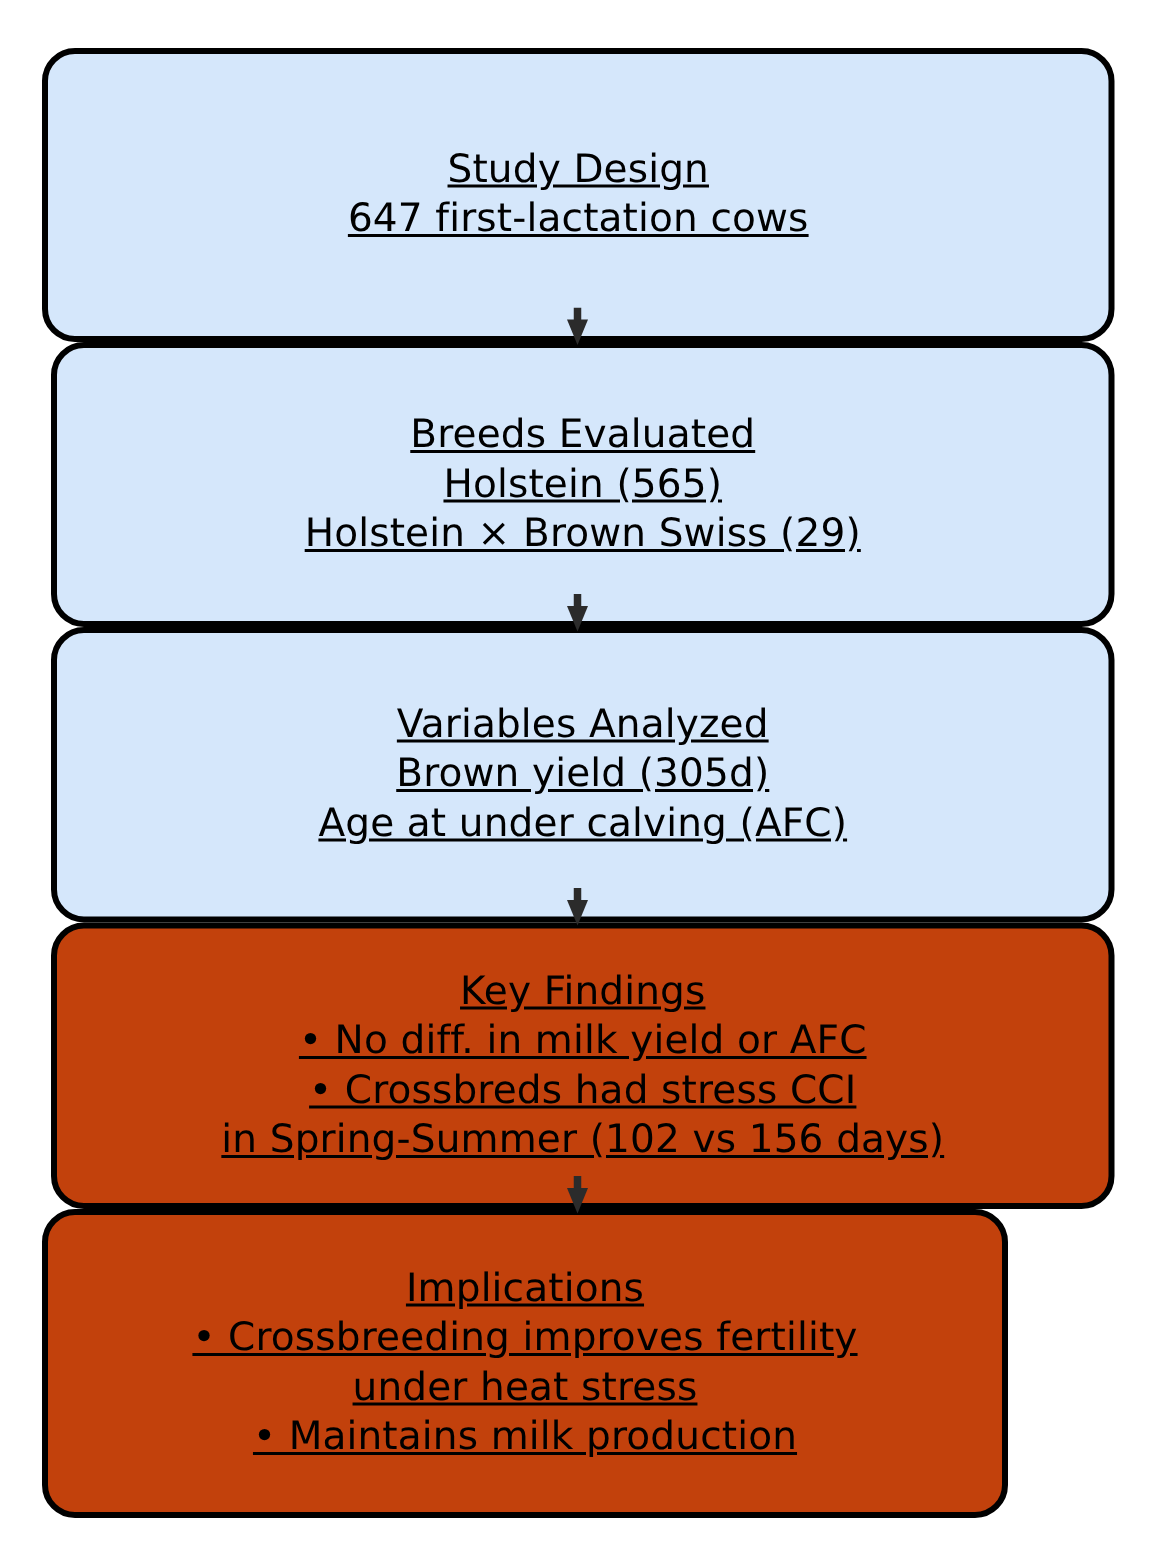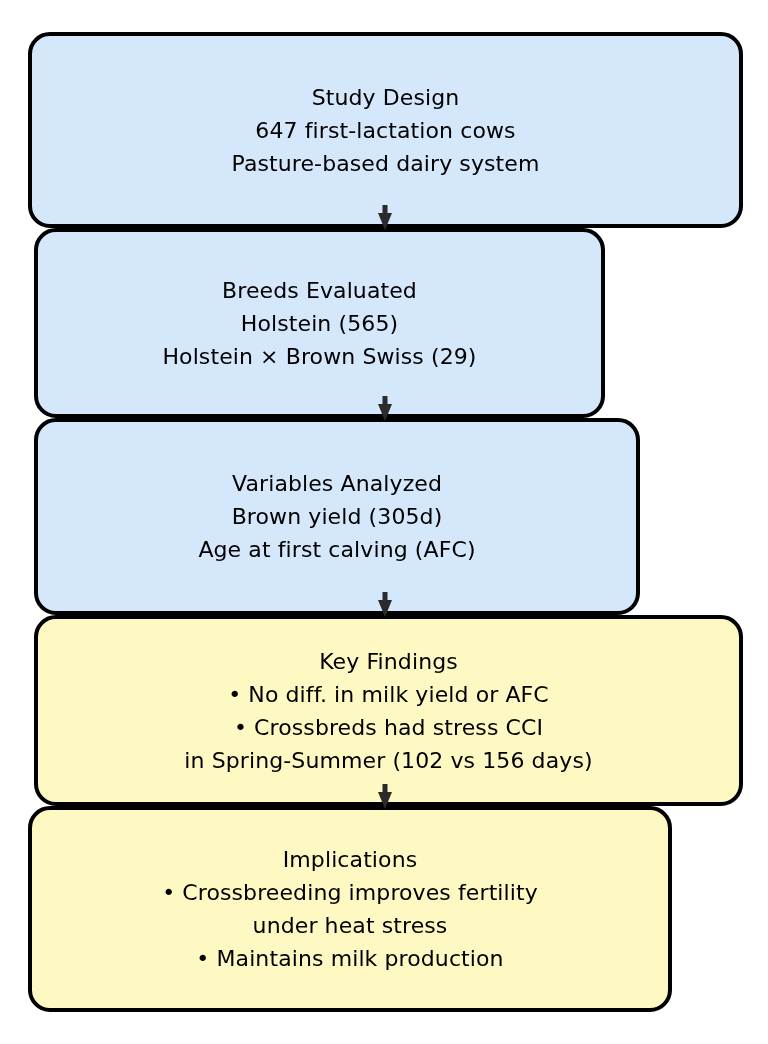--- a/index.html
+++ b/index.html
@@ -35,36 +35,37 @@
   }
 
   .node .lines {
     width: 100%;
     padding: 0 10px;
     box-sizing: border-box;
   }
 
   .node .line {
     display: block;
-    font-size: 22px;
+    font-size: 26px;
     line-height: 33px;
     white-space: nowrap;
     letter-spacing: 0.1px;
+    text-decoration: underline;
   }
 
   
   .node-0 { left: 28px;  top: 32px;  width: 715px; height: 196px; }
-  .node-1 { left: 34px;  top: 228px; width: 571px; height: 190px; }
-  .node-2 { left: 34px;  top: 418px; width: 606px; height: 197px; }
+  .node-1 { left: 34px;  top: 228px; width: 709px; height: 190px; }
+  .node-2 { left: 34px;  top: 418px; width: 709px; height: 197px; }
   .node-3 { left: 34px;  top: 615px; width: 709px; height: 191px; }
   .node-4 { left: 28px;  top: 806px; width: 644px; height: 206px; }
 
   .fill-blue  { background: #d5e7fb; }
   .fill-green { background: #c0debl; }
-  .fill-green { background: #fef9c3; justify-content: flex-end; }
+  .fill-green { background: #c2410c; justify-content: flex-end; }
 
   
   .arrow {
     position: absolute;
     width: 16px;
     height: 26px;
     left: 377px;
   }
   .arrow svg { display: block; }
 
@@ -75,37 +76,36 @@
 </style>
 </head>
 <body>
 
 <div id="flowchart">
 
   <div class="node node-0 fill-blue">
     <div class="lines">
       <span class="line">Study Design</span>
       <span class="line">647 first-lactation cows</span>
-      <span class="line">Pasture-based dairy system</span>
     </div>
   </div>
 
   <div class="node node-1 fill-blue">
     <div class="lines">
       <span class="line">Breeds Evaluated</span>
       <span class="line">Holstein (565)</span>
       <span class="line">Holstein × Brown Swiss (29)</span>
     </div>
   </div>
 
   <div class="node node-2 fill-blue">
     <div class="lines">
       <span class="line">Variables Analyzed</span>
       <span class="line">Brown yield (305d)</span>
-      <span class="line">Age at first calving (AFC)</span>
+      <span class="line">Age at under calving (AFC)</span>
     </div>
   </div>
 
   <div class="node node-3 fill-green">
     <div class="lines">
       <span class="line">Key Findings</span>
       <span class="line">• No diff. in milk yield or AFC</span>
       <span class="line">• Crossbreds had stress CCI</span>
       <span class="line">in Spring-Summer (102 vs 156 days)</span>
     </div>

